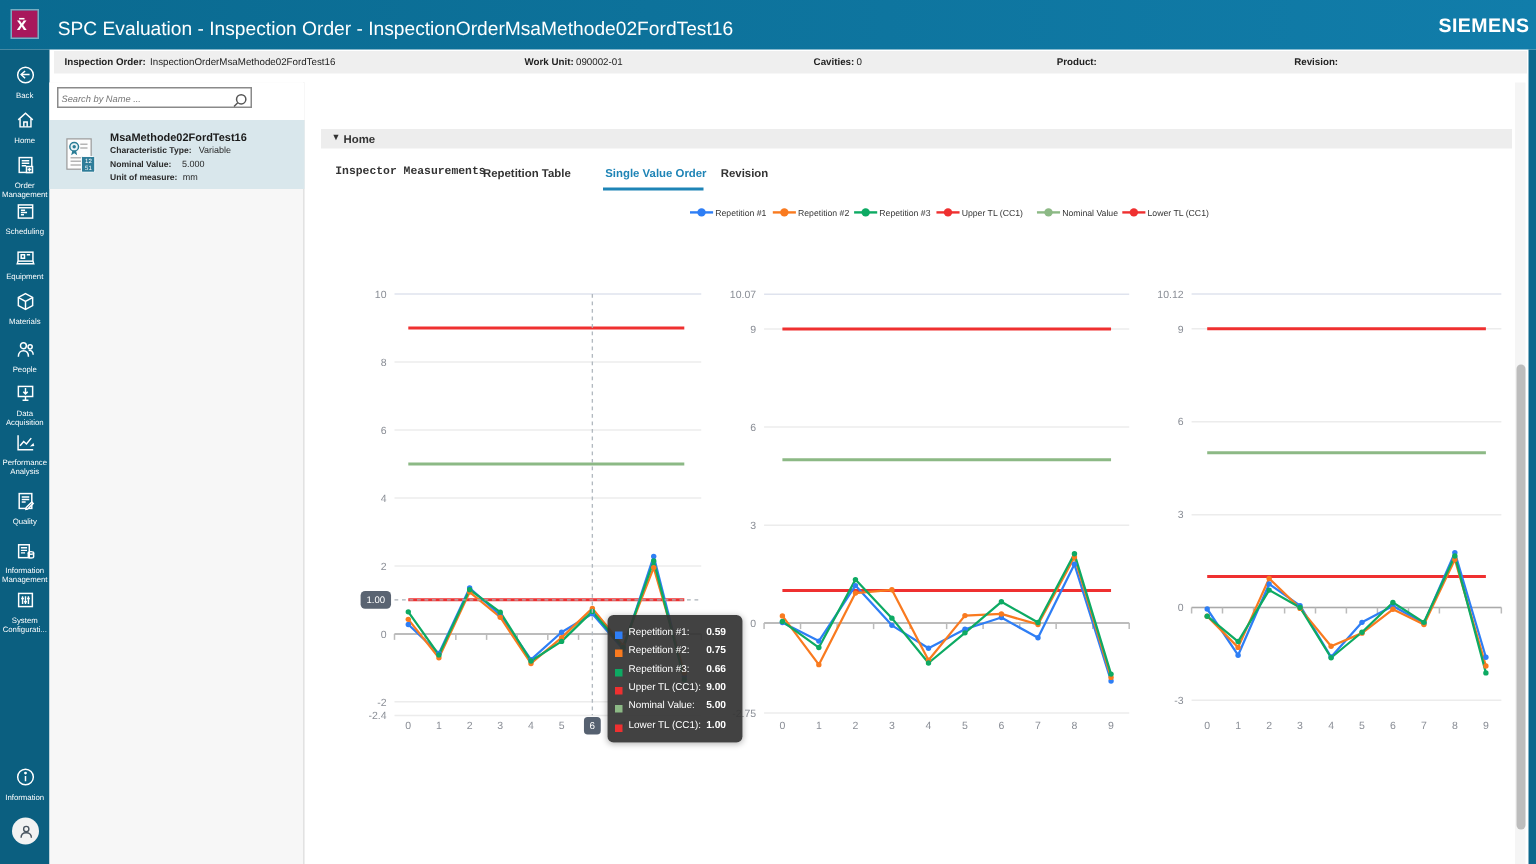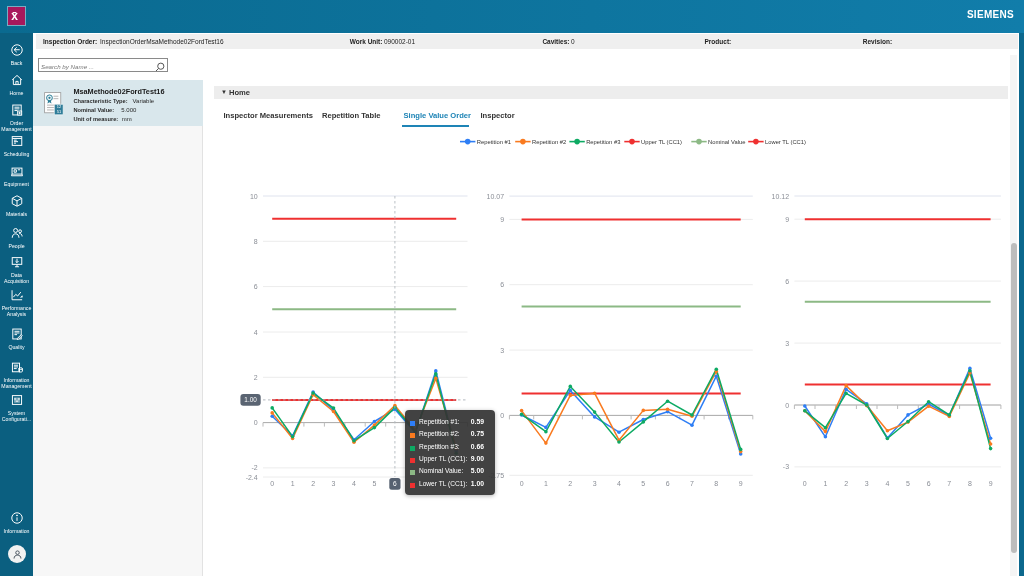--- a/index.html
+++ b/index.html
@@ -4,21 +4,22 @@
 *{margin:0;padding:0;box-sizing:border-box;}
 html,body{width:1024px;height:576px;overflow:hidden;font-family:"Liberation Sans",sans-serif;background:#ffffff;}
 .abs{position:absolute;}
 </style></head>
 <body>
 <div class="abs" style="left:0;top:0;width:1024px;height:576px;background:#fff;">
 
 <div class="abs" style="left:0;top:0;width:1024px;height:33px;background:linear-gradient(90deg,#0a6a90,#117daa);"></div>
 <div class="abs" style="left:8px;top:7px;width:17px;height:18px;background:#a8185c;outline:1px solid rgba(255,255,255,0.45);"></div>
 <div class="abs" style="left:8px;top:7px;width:13px;height:18px;line-height:18px;text-align:center;color:#fff;font-size:12px;font-weight:bold;">x̄</div>
-<div class="abs" style="left:959px;top:8.5px;width:55px;text-align:right;color:#fff;font-size:10px;font-weight:bold;letter-spacing:0.3px;">SIEMENS</div>
+<div class="abs" style="left:38.5px;top:10.5px;color:#fff;font-size:12.8px;">SPC Evaluation - Inspection Order - InspectionOrderMsaMethode02FordTest16</div>
+<div class="abs" style="left:959px;top:8.5px;width:55px;text-align:right;color:#fff;font-size:13px;font-weight:bold;letter-spacing:0.3px;">SIEMENS</div>
 
 <div class="abs" style="left:1019px;top:33px;width:5px;height:543px;background:#0c688d;"></div>
 
 <div class="abs" style="left:0;top:33px;width:33px;height:543px;background:#0b5f80;">
 <div style="position:relative;width:33px;height:543px;margin-top:-33px;">
 <div style="position:absolute;left:0;top:42.5px;width:33px;text-align:center;"><svg width="14" height="14" viewBox="0 0 15 15" fill="none" stroke="#ffffff" stroke-width="1.05">
             <circle cx="7.5" cy="7.5" r="5.6"></circle>
             <path d="M4.6 7.2 L10.4 7.2"></path>
             <path d="M7.2 4.6 L4.4 7.2 L7.2 9.8"></path>
           </svg><div style="font-size:5.2px;color:#fff;line-height:1.1;white-space:nowrap;">Back</div></div>
@@ -130,25 +131,25 @@
 <div class="abs" style="left:132.5px;top:98px;font-size:6px;color:#2a2a2a;">Variable</div>
 <div class="abs" style="left:73.4px;top:106.9px;font-size:5.7px;font-weight:bold;color:#2a2a2a;">Nominal Value:</div>
 <div class="abs" style="left:121.3px;top:106.9px;font-size:6px;color:#2a2a2a;">5.000</div>
 <div class="abs" style="left:73.4px;top:115.8px;font-size:5.7px;font-weight:bold;color:#2a2a2a;">Unit of measure:</div>
 <div class="abs" style="left:121.8px;top:115.8px;font-size:6px;color:#2a2a2a;">mm</div>
 
 <div class="abs" style="left:214px;top:86px;width:794px;height:12.5px;background:#ededed;"></div>
 <div class="abs" style="left:221px;top:88.5px;font-size:6px;color:#333;">▼</div>
 <div class="abs" style="left:229px;top:88px;font-size:7.6px;font-weight:bold;color:#333;">Home</div>
 
-<div class="abs" style="left:223.5px;top:111px;font-size:7.6px;font-weight:bold;color:#333;">Inspector Measurements</div>
+<div class="abs" style="left:223.5px;top:111px;font-size:7.6px;font-weight:bold;color:#333;font-family:Liberation Mono, monospace;">Inspector Measurements</div>
 <div class="abs" style="left:322px;top:111px;font-size:7.6px;font-weight:bold;color:#333;">Repetition Table</div>
 <div class="abs" style="left:403.5px;top:111px;font-size:7.6px;font-weight:bold;color:#1e84b6;">Single Value Order</div>
 <div class="abs" style="left:402px;top:124.5px;width:67px;height:2.4px;background:#1e84b6;"></div>
-<div class="abs" style="left:480.5px;top:111px;font-size:7.6px;font-weight:bold;color:#333;">Inspector</div>
+<div class="abs" style="left:480.5px;top:111px;font-size:7.6px;font-weight:bold;color:#333;">Revision</div>
 
 <svg class="abs" style="left:204px;top:130px;" width="804" height="370" viewBox="204 130 804 370" font-family="Liberation Sans,sans-serif">
 <line x1="460.0" y1="141.6" x2="475.4" y2="141.6" stroke="#2e7ef5" stroke-width="1.6"></line>
 <circle cx="467.7" cy="141.6" r="2.8" fill="#2e7ef5"></circle>
 <text x="476.8" y="143.8" font-size="5.8" fill="#333333">Repetition #1</text>
 <line x1="515.2" y1="141.6" x2="530.6" y2="141.6" stroke="#f97a1f" stroke-width="1.6"></line>
 <circle cx="522.9" cy="141.6" r="2.8" fill="#f97a1f"></circle>
 <text x="532.0" y="143.8" font-size="5.8" fill="#333333">Repetition #2</text>
 <line x1="569.4" y1="141.6" x2="584.8" y2="141.6" stroke="#0daa63" stroke-width="1.6"></line>
 <circle cx="577.1" cy="141.6" r="2.8" fill="#0daa63"></circle>

